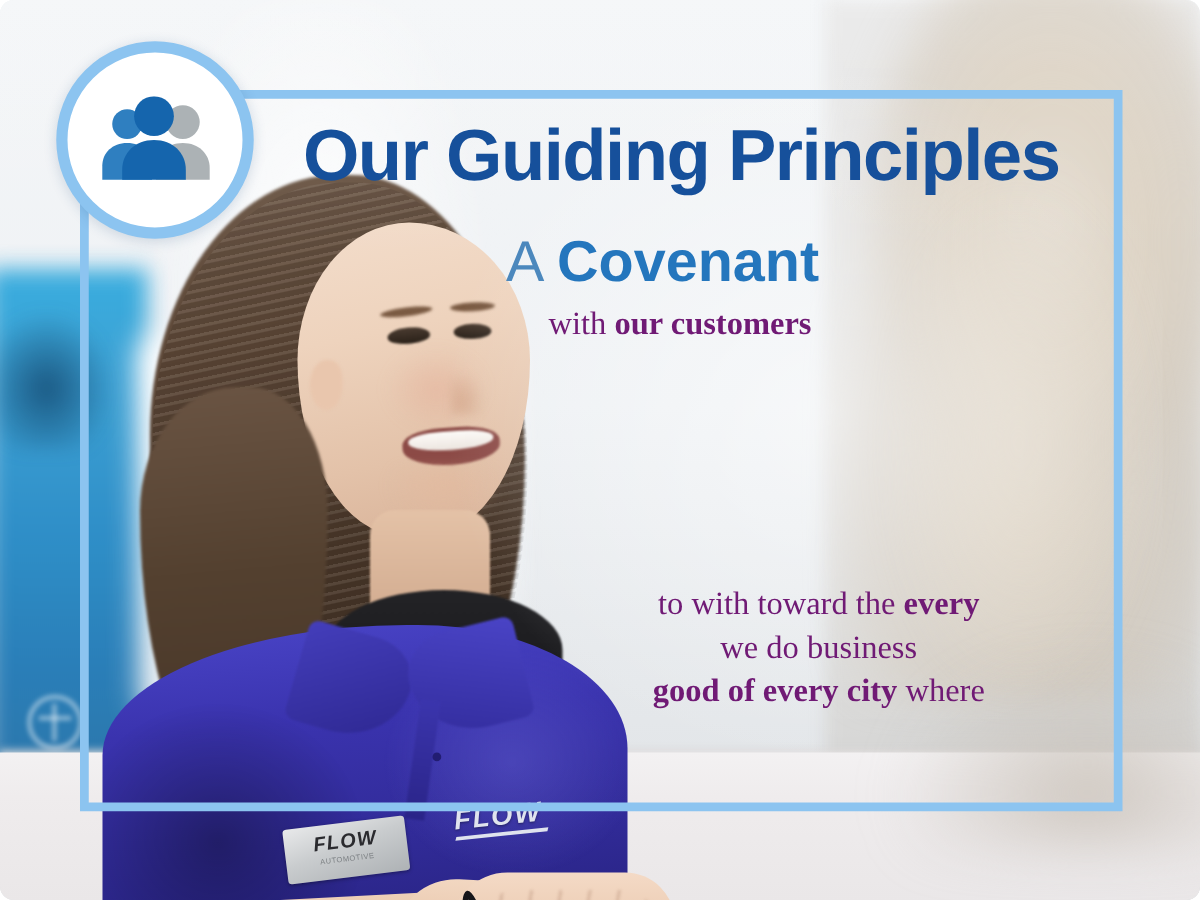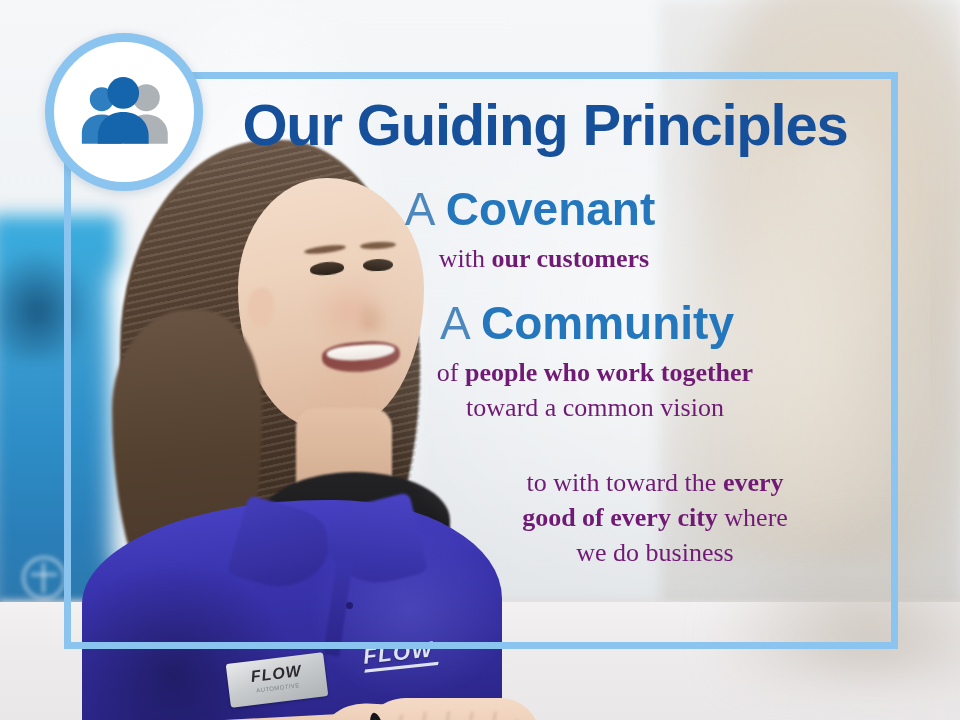--- a/index.html
+++ b/index.html
@@ -11,20 +11,21 @@
     background: #ffffff;
     font-family: "Liberation Sans", sans-serif;
   }
 
   #stage {
     position: relative;
     width: 960px;
     height: 720px;
     overflow: hidden;
     background: #eef2f5;
+    border-radius: 11px;
   }
 
   
   .photo { position: absolute; inset: 0; overflow: hidden; }
 
   
   .bg-base {
     position: absolute; inset: 0;
     background:
       linear-gradient(180deg, #f4f6f8 0%, #eef1f4 45%, #e6e9ec 72%, #dfe2e5 100%);
@@ -487,29 +488,22 @@
 
   <div class="headline">Our Guiding Principles</div>
 
   <div class="principle" id="principle-covenant">
     <div class="p-title"><span class="art">A </span><span class="word">Covenant</span></div>
     <div class="p-sub">
         <div><span class="reg">with </span><b>our customers</b></div>
       </div>
   </div>
 
-  <div class="principle" id="principle-community">
-    <div class="p-title"><span class="art">A </span><span class="word">Community</span></div>
-    <div class="p-sub">
-        <div><span class="reg">of </span><b>people who work together</b></div>
-        <div><span class="reg">toward a common vision</span></div>
-      </div>
-  </div>
 
   <div class="principle" id="principle-commitment">
     <div class="p-sub">
         <div><span class="reg">to with toward the </span><b>every</b></div>
+        <div><span class="reg">we do business</span></div>
         <div><b>good of every city</b><span class="reg"> where</span></div>
-        <div><span class="reg">we do business</span></div>
       </div>
   </div>
 
 </div>
 
 </body></html>

